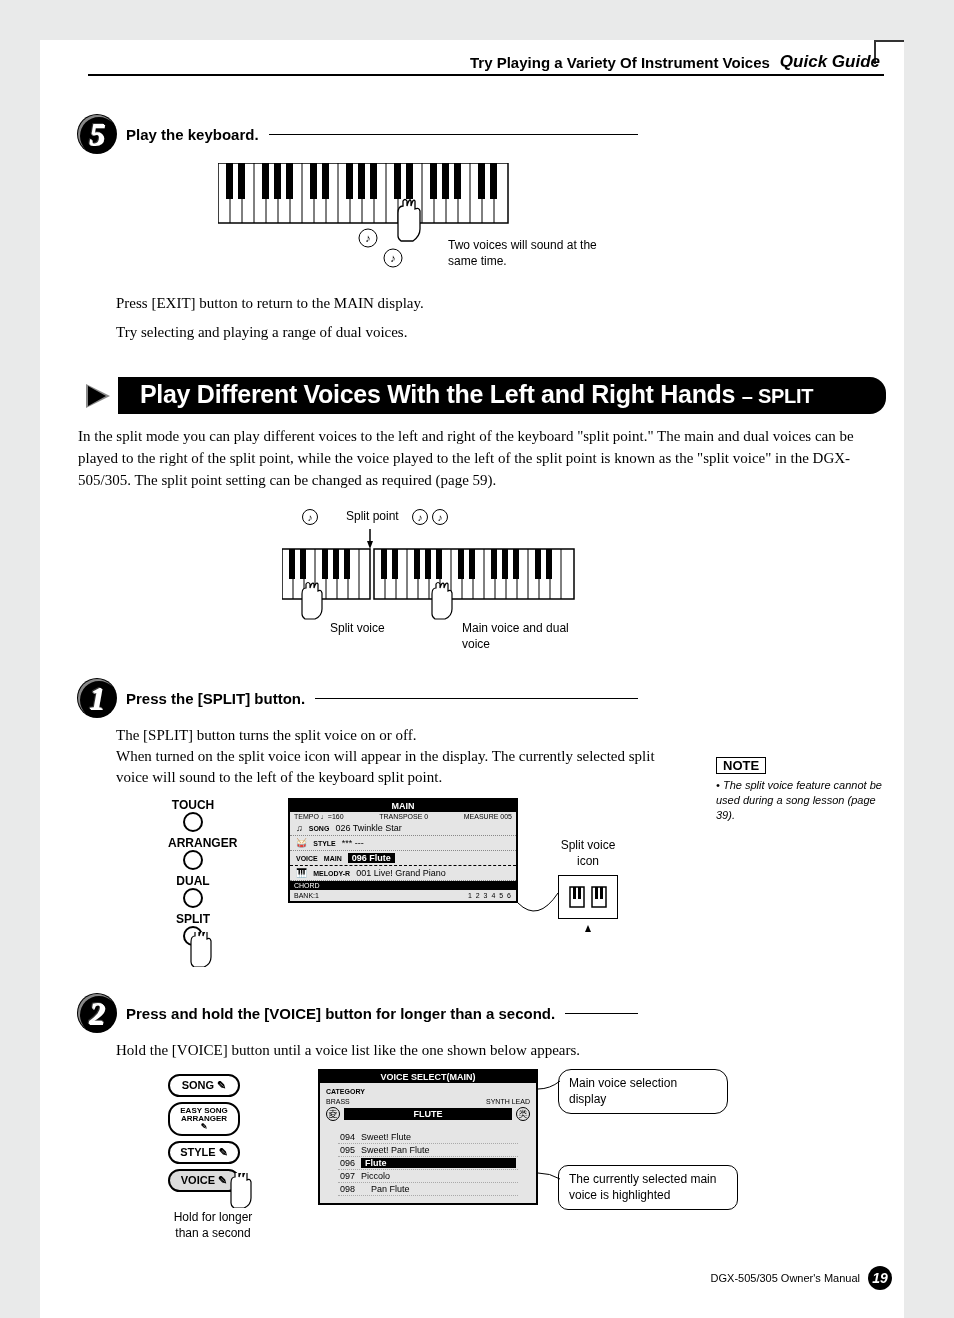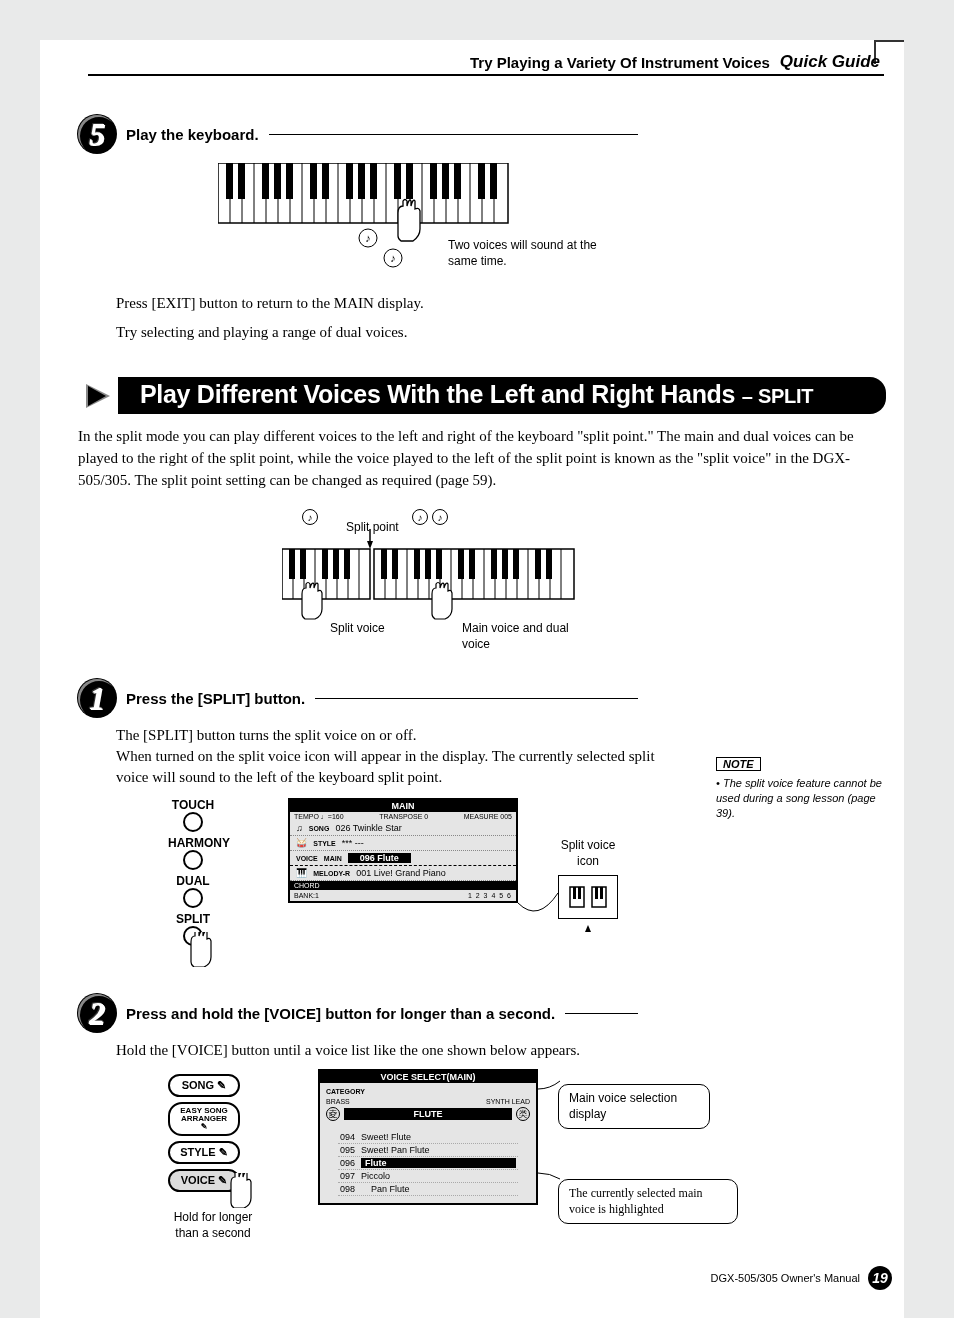--- a/index.html
+++ b/index.html
@@ -137,23 +137,22 @@
 
   .intro-text {
     font-size: 15px;
     line-height: 1.45;
     margin: 10px 0 18px 0;
   }
 
   .note-box {
     border: 1px solid #000;
     font-family: Arial, sans-serif;
-    font-style: italic;
-    font-weight: bold;
-    font-size: 11px;
+    font-weight: bold;
+    font-size: 13px;
     padding: 0 6px;
     display: inline-block;
     margin-top: 36px;
   }
   .note-text {
     font-family: Arial, sans-serif;
     font-style: italic;
     font-size: 11px;
     line-height: 1.35;
     margin-top: 4px;
@@ -220,21 +219,21 @@
   }
   .lcd-top {
     display: flex;
     justify-content: space-between;
     font-size: 7px;
     padding: 1px 4px;
   }
   .lcd-inv {
     background: #000;
     color: #fff;
-    padding: 0 12px;
+    padding: 0 4px;
     font-weight: bold;
     font-size: 9px;
   }
   .lcd small { font-size:7px; font-weight:bold; }
 
   .callout {
     font-family: Arial, sans-serif;
     font-size: 12px;
     line-height: 1.3;
   }
@@ -376,21 +375,21 @@
     </div>
   </div>
 
   <div class="intro-text">In the split mode you can play different voices to the left and right of the keyboard "split point." The main and dual voices can be played to the right of the split point, while the voice played to the left of the split point is known as the "split voice" in the DGX-505/305. The split point setting can be changed as required (page 59).</div>
 
   <div style="position:relative; margin:0 auto; width:400px; height:150px;">
 
     <div style="position:absolute; left:20px; top:0;" class="note-icon">♪</div>
     <div style="position:absolute; left:130px; top:0;" class="note-icon">♪</div>
     <div style="position:absolute; left:150px; top:0;" class="note-icon">♪</div>
-    <div class="callout" style="position:absolute; left:64px; top:11px;text-align:right;">Split point</div>
+    <div class="callout" style="position:absolute; left:64px; top:0;text-align:right;">Split point</div>
     <svg width="400" height="150" style="position:absolute;top:0;left:0;">
       <line x1="88" y1="20" x2="88" y2="34" stroke="#000" stroke-width="1.5"></line>
       <polygon points="85,32 91,32 88,40" fill="#000"></polygon>
 
       <g transform="translate(0,40)">
         <rect x="0" y="0" width="88" height="50" fill="#fff" stroke="#000" stroke-width="1.5"></rect>
         <g stroke="#000">
             <line x1="11" y1="0" x2="11" y2="50"></line>
             <line x1="22" y1="0" x2="22" y2="50"></line>
             <line x1="33" y1="0" x2="33" y2="50"></line>
@@ -469,21 +468,21 @@
     <div class="note-wrap" style="top:42px;">
       <span class="note-box">NOTE</span>
       <div class="note-text">• The split voice feature cannot be used during a song lesson (page 39).</div>
     </div>
 
     <div style="position:relative; margin:10px 0 0 90px; height:180px;">
 
       <div style="position:absolute; left:0; top:0; width:50px;">
         <div class="btn-label">TOUCH</div>
         <div style="text-align:center;"><span class="round-btn"></span></div>
-        <div class="btn-label">HARMONY</div>
+        <div class="btn-label">ARRANGER</div>
         <div style="text-align:center;"><span class="round-btn"></span></div>
         <div class="btn-label">DUAL</div>
         <div style="text-align:center;"><span class="round-btn"></span></div>
         <div class="btn-label">SPLIT</div>
         <div style="text-align:center; position:relative;">
           <span class="round-btn"></span>
           <svg width="30" height="35" style="position:absolute;left:18px;top:6px;">
               <path d="M5,30 L5,10 Q5,4 9,4 L9,0 Q11,-3 13,0 L13,4 Q15,-3 17,0 L17,4 Q19,-3 21,0 L21,7 Q24,5 25,9 L25,25 Q25,32 18,35 L8,35 Q5,33 5,30 Z" fill="#fff" stroke="#000" stroke-width="1.2"></path>
             </svg>
         </div>
@@ -603,22 +602,22 @@
                 <span>Piccolo</span>
               </div>
               <div style="display: flex; gap: 16px; font-size: 9px; padding: 1px 2px; border-bottom: 1px dotted rgb(170, 170, 170);">
                 <span>098</span>
                 <span>Pan Flute</span>
               </div>
             </div>
         </div>
       </div>
 
-      <div class="callout-box" style="position:absolute; left:390px; top:15px; width:152px;">Main voice selection display</div>
-      <div class="callout-box" style="position:absolute; left:390px; top:110px; width:180px;font-family:Liberation Serif, serif;">The currently selected main voice is highlighted</div>
+      <div class="callout-box" style="position:absolute; left:390px; top:0; width:170px;border-radius:13px;">Main voice selection display</div>
+      <div class="callout-box" style="position:absolute; left:390px; top:96px; width:180px;">The currently selected main voice is highlighted</div>
       <svg style="position:absolute;left:370px;top:8px;" width="24" height="20">
           <path d="M0,12 Q12,12 22,4" fill="none" stroke="#000"></path>
         </svg>
       <svg style="position:absolute;left:370px;top:100px;" width="24" height="20">
           <path d="M0,4 Q12,4 22,10" fill="none" stroke="#000"></path>
         </svg>
     </div>
   </div>
 
 </div>

